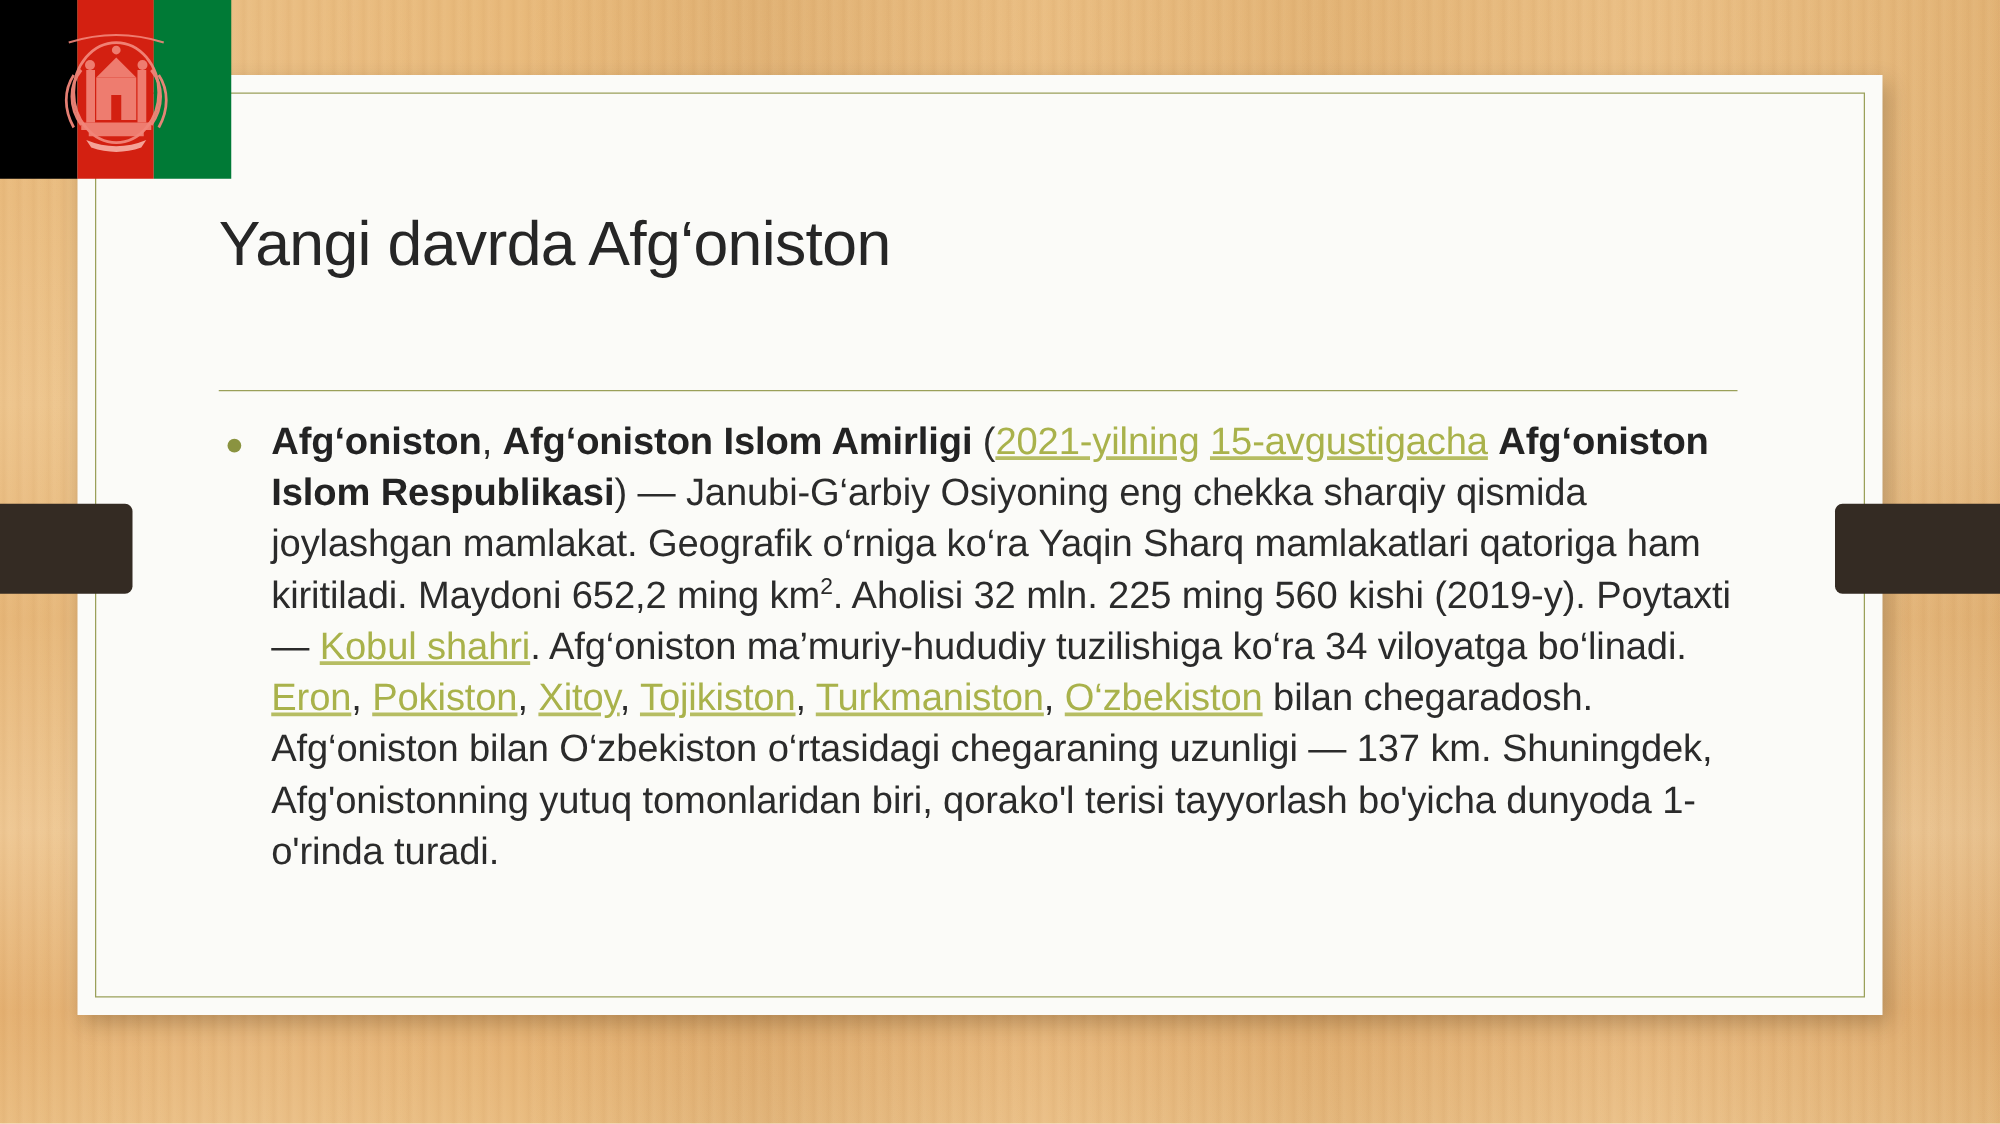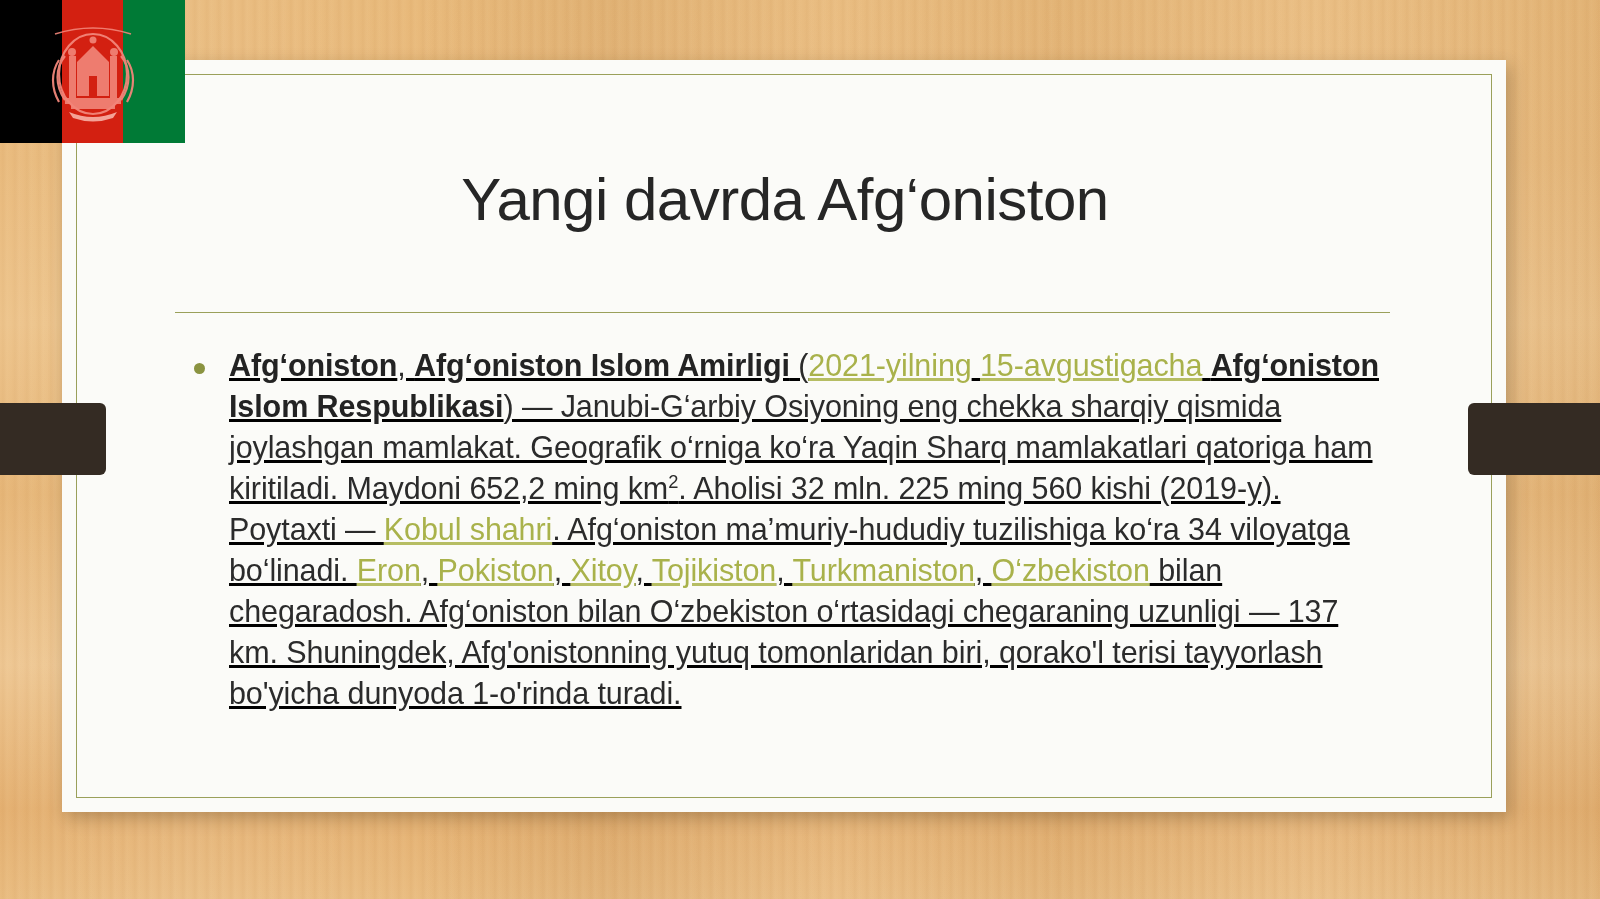--- a/index.html
+++ b/index.html
@@ -98,22 +98,22 @@
     transform: translate(-50%, -50%);
     width: 96px;
     height: 112px;
   }
 
   .title {
     position: absolute;
     left: 175px;
     top: 168px;
     width: 1220px;
-    text-align: center;
-    font-size: 60px;
+    text-align: left;
+    font-size: 50px;
     line-height: 1.08;
     color: #262626;
     font-weight: 400;
     letter-spacing: -0.5px;
     z-index: 5;
   }
 
   .divider {
     position: absolute;
     left: 175px;
@@ -126,24 +126,23 @@
 
   .body-block {
     position: absolute;
     left: 175px;
     top: 333px;
     width: 1220px;
     z-index: 5;
   }
 
   ul.bullets {
-    margin: 12px;
+    margin: 0;
     padding: 0;
     list-style: none;
-    text-decoration: underline;
   }
   ul.bullets > li {
     position: relative;
     padding-left: 42px;
     font-size: 30.5px;
     line-height: 1.345;
     color: #2b2b2b;
     text-align: left;
     letter-spacing: -0.1px;
   }

